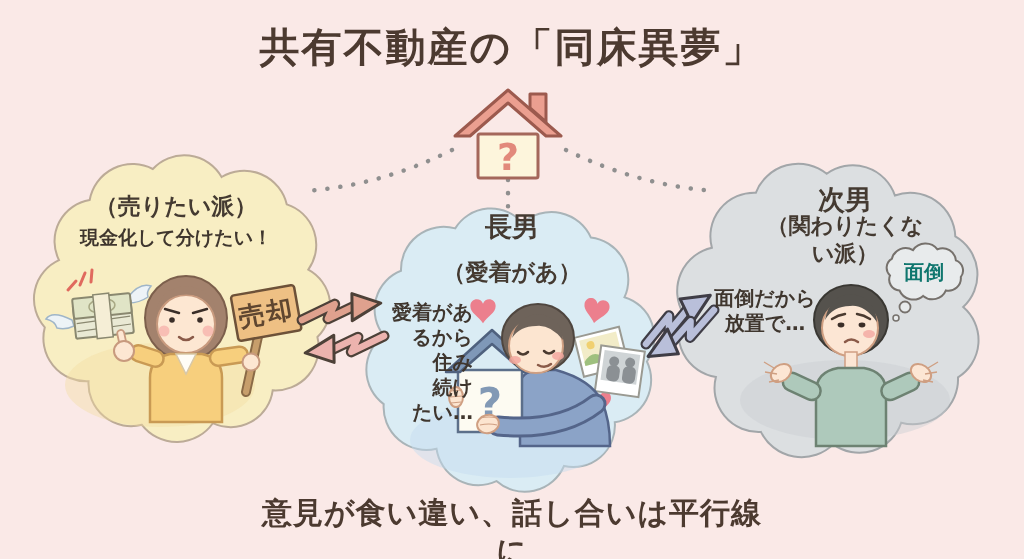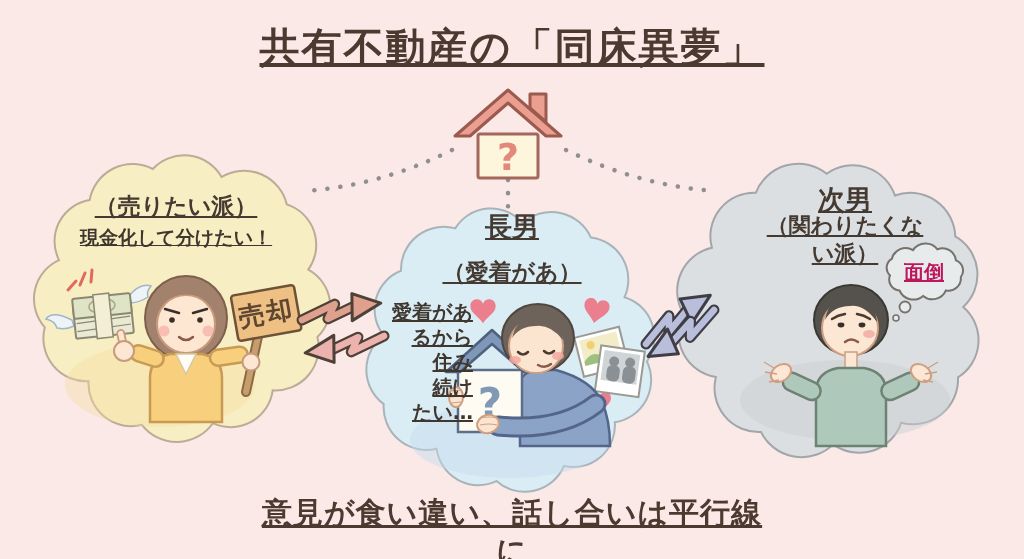--- a/index.html
+++ b/index.html
@@ -1,27 +1,27 @@
 <!DOCTYPE html>
 <html><head>
 <meta charset="utf-8">
 <style>
   html,body{margin:0;padding:0;background:#fae9e7;}
   #stage{position:relative;width:1024px;height:559px;overflow:hidden;
          background:#fae9e7;font-family:"DejaVu Sans",sans-serif;}
   #art{position:absolute;left:0;top:0;}
   .txt{position:absolute;font-weight:700;color:#3f362e;white-space:pre-line;
-       text-align:center;transform:translateX(-50%);line-height:1.25;text-decoration:underline;}
+       text-align:center;transform:translateX(-50%);line-height:1.25;}
   .title{top:22px;left:512px;font-size:40px;color:#4c3a30;letter-spacing:2px;}
   .caption{top:494px;left:512px;font-size:30px;color:#4c3a30;letter-spacing:1px;}
   .name{font-size:27px;color:#443a31;}
   .stance{font-size:23px;color:#443a31;}
   .quote{font-size:20px;font-weight:600;}
   .quote-left{transform:none;text-align:right;line-height:25px;}
-  .bubble-label{font-size:20px;color:#be185d;}
+  .bubble-label{font-size:20px;color:#0f766e;}
   svg text{font-family:"DejaVu Sans",sans-serif;font-weight:bold;}
 </style>
 </head>
 <body>
 
 <div id="stage">
 
   <svg id="art" width="1024" height="559" viewBox="0 0 1024 559">
 
     <g>
@@ -219,16 +219,18 @@
   <div class="txt name" style="top:210px;left:512px;">長男</div>
   <div class="txt stance" style="top:258px;left:512px;">（愛着があ）</div>
   <div class="txt quote quote-left" style="top:300px;left:392px;">愛着があ
 るから
 住み
 続け
 たい…</div>
 
   <div class="txt name" style="top:183px;left:845px;">次男</div>
   <div class="txt stance" style="top:212px;left:845px;font-size:22px;">（関わりたくない派）</div>
+  <div class="txt quote" style="top:286px;left:765px;">面倒だから
+放置で…</div>
   <div class="txt bubble-label" style="top:260px;left:924px;">面倒</div>
 
   <div class="txt caption">意見が食い違い、話し合いは平行線に</div>
 </div>
 
 </body></html>

